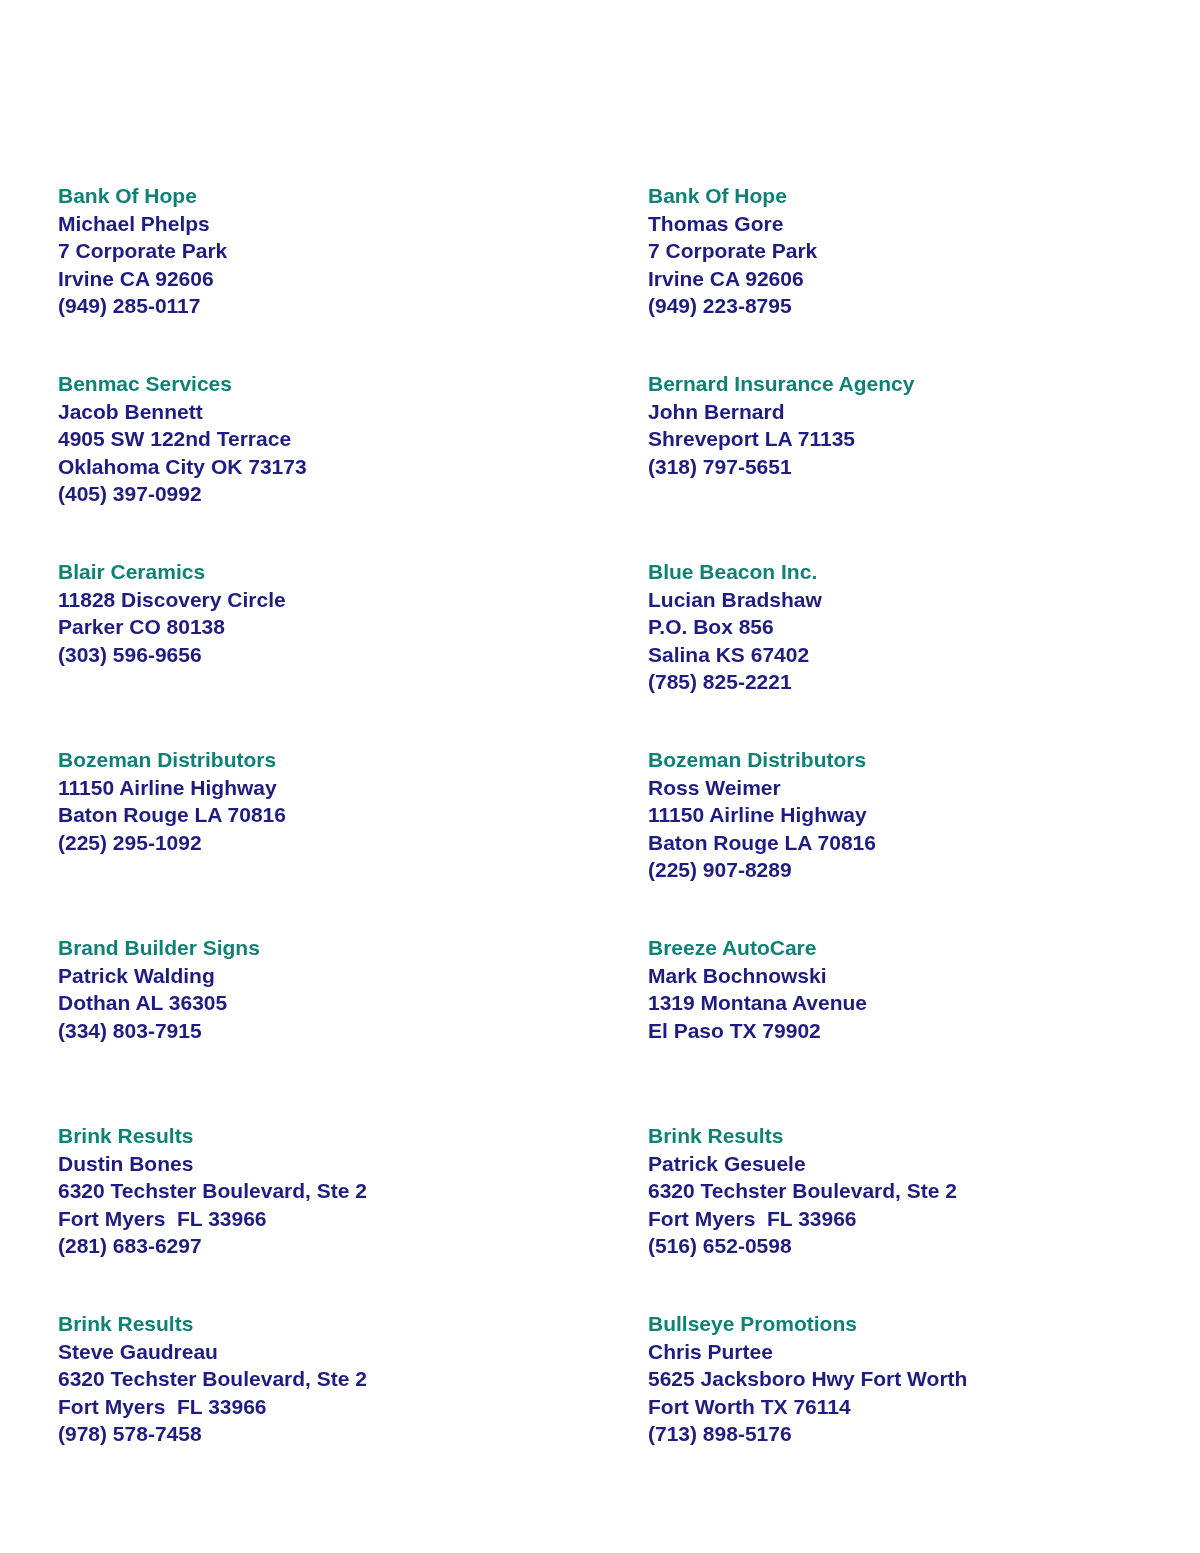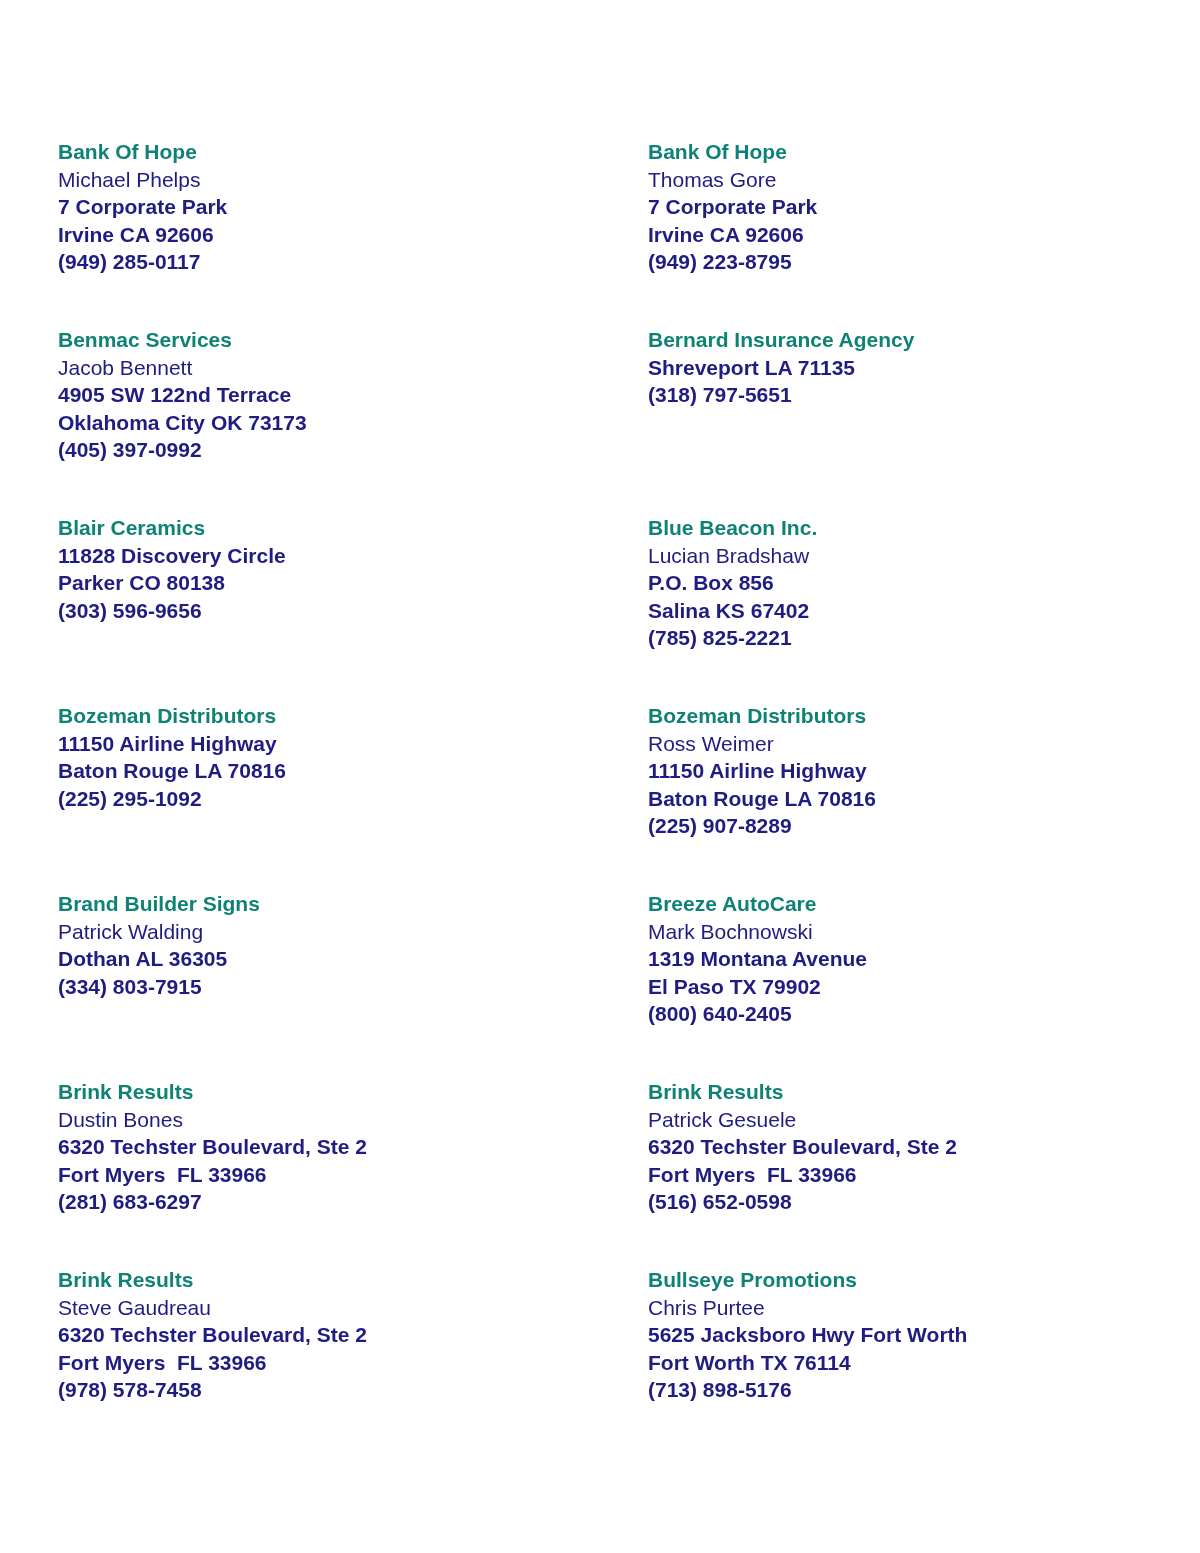--- a/index.html
+++ b/index.html
@@ -29,24 +29,25 @@
     display: block;
   }
   .card > div {
     font-size: 21px;
     line-height: 27.5px;
     white-space: pre-wrap;
   }
   .company {
     color: var(--company-color, #0F8276);
     font-weight: bold;
+    margin-top: 44px;
   }
   .person {
     color: var(--text-color, #1F1C82);
-    font-weight: normal;
+    font-weight: bold;
   }
   .line {
     color: var(--text-color, #1F1C82);
     font-weight: bold;
   }
 </style>
 </head>
 <body>
 
 <div class="page">
@@ -70,20 +71,21 @@
   <div class="card">
     <div class="company">Benmac Services</div>
     <div class="person">Jacob Bennett</div>
     <div class="line">4905 SW 122nd Terrace</div>
     <div class="line">Oklahoma City OK 73173</div>
     <div class="line">(405) 397-0992</div>
   </div>
 
   <div class="card">
     <div class="company">Bernard Insurance Agency</div>
+    <div class="person">John Bernard</div>
     <div class="line">Shreveport LA 71135</div>
     <div class="line">(318) 797-5651</div>
   </div>
 
   <div class="card">
     <div class="company">Blair Ceramics</div>
     <div class="line">11828 Discovery Circle</div>
     <div class="line">Parker CO 80138</div>
     <div class="line">(303) 596-9656</div>
   </div>
@@ -116,21 +118,20 @@
     <div class="person">Patrick Walding</div>
     <div class="line">Dothan AL 36305</div>
     <div class="line">(334) 803-7915</div>
   </div>
 
   <div class="card">
     <div class="company">Breeze AutoCare</div>
     <div class="person">Mark Bochnowski</div>
     <div class="line">1319 Montana Avenue</div>
     <div class="line">El Paso TX 79902</div>
-    <div class="line">(800) 640-2405</div>
   </div>
 
   <div class="card">
     <div class="company">Brink Results</div>
     <div class="person">Dustin Bones</div>
     <div class="line">6320 Techster Boulevard, Ste 2</div>
     <div class="line">Fort Myers  FL 33966</div>
     <div class="line">(281) 683-6297</div>
   </div>
 

